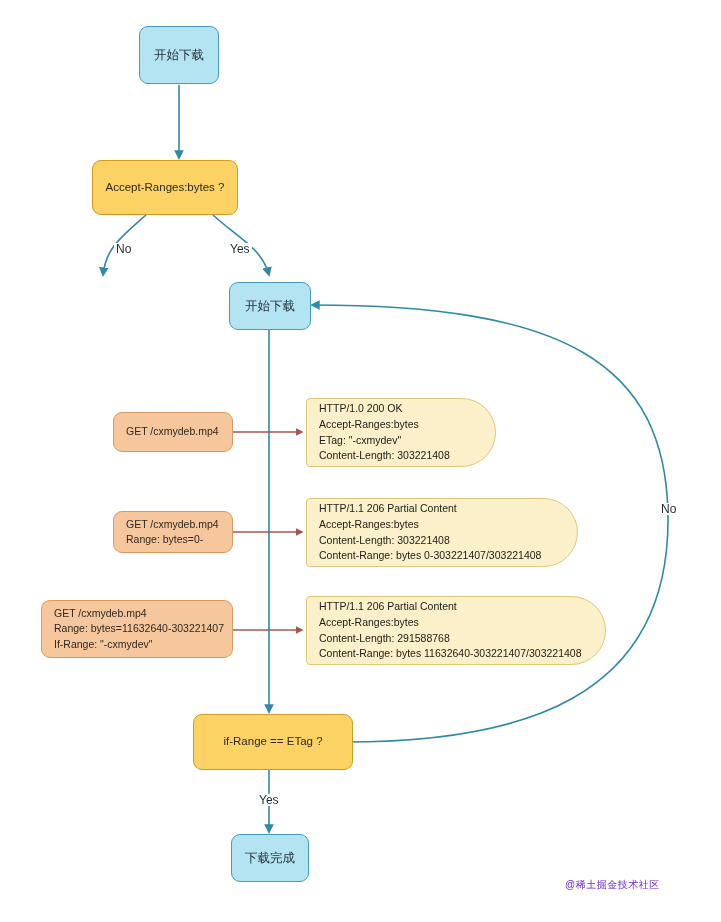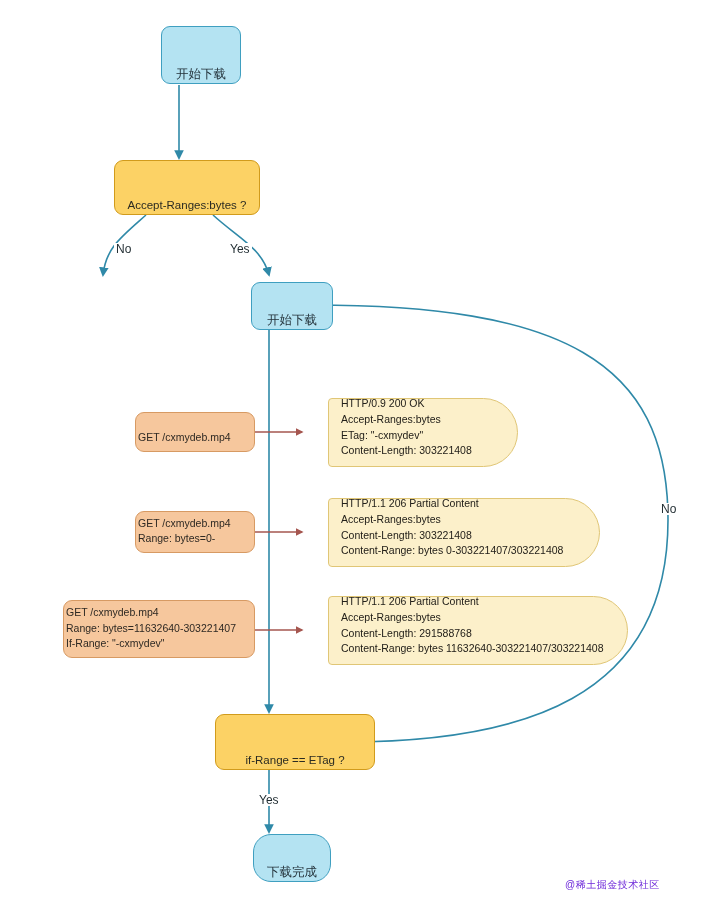--- a/index.html
+++ b/index.html
@@ -22,25 +22,24 @@
     left: 0;
     top: 0;
     width: 721px;
     height: 922px;
     pointer-events: none;
   }
   .node {
     position: absolute;
     box-sizing: border-box;
     display: flex;
-    align-items: flex-end;
+    align-items: center;
     justify-content: center;
     text-align: center;
     line-height: 1.35;
-    margin-left: 22px;
   }
   
   .n-blue {
     background: #b4e3f2;
     border: 1.3px solid #3f9fc0;
     border-radius: 9px;
     color: #23323a;
     font-size: 12.5px;
   }
   
@@ -53,21 +52,21 @@
   }
   
   .n-peach {
     background: #f6c79d;
     border: 1.2px solid #d79a63;
     border-radius: 9px;
     color: #2e2923;
     font-size: 10.5px;
     justify-content: flex-start;
     text-align: left;
-    padding: 6px 2px;
+    padding: 6px 12px;
     line-height: 1.45;
   }
   
   .n-cream {
     background: #fcf0ca;
     border: 1.2px solid #e0c676;
     border-top-left-radius: 4px;
     border-bottom-left-radius: 4px;
     color: #23201a;
     font-size: 10.5px;
@@ -141,21 +140,21 @@
 
 
   <div class="node n-blue" style="left:229px; top:282px; width:82px; height:48px;">
     <span>开始下载</span>
   </div>
 
   <div class="node n-peach" style="left:113px; top:412px; width:120px; height:40px;">
     <span class="nlines">GET /cxmydeb.mp4</span>
   </div>
   <div class="node n-cream" style="left:306px; top:398px; width:190px; height:69px; border-top-right-radius:35px; border-bottom-right-radius:35px;">
-    <span class="nlines">HTTP/0.9 200 OK
+    <span class="nlines">HTTP/1.0 200 OK
 Accept-Ranges:bytes
 ETag: "-cxmydev"
 Content-Length: 303221408</span>
   </div>
 
   <div class="node n-peach" style="left:113px; top:511px; width:120px; height:42px;">
     <span class="nlines">GET /cxmydeb.mp4
 Range: bytes=0-</span>
   </div>
   <div class="node n-cream" style="left:306px; top:498px; width:272px; height:69px; border-top-right-radius:35px; border-bottom-right-radius:35px;">
@@ -174,21 +173,21 @@
     <span class="nlines">HTTP/1.1 206 Partial Content
 Accept-Ranges:bytes
 Content-Length: 291588768
 Content-Range: bytes 11632640-303221407/303221408</span>
   </div>
 
   <div class="node n-gold" style="left:193px; top:714px; width:160px; height:56px;">
     <span>if-Range == ETag ?</span>
   </div>
 
-  <div class="node n-blue" style="left:231px; top:834px; width:78px; height:48px;border-radius:18px;">
+  <div class="node n-blue" style="left:231px; top:834px; width:78px; height:48px;">
     <span>下载完成</span>
   </div>
 
   <div class="edge-label" style="left:114px; top:243px;">No</div>
 
   <div class="edge-label" style="left:228px; top:243px;">Yes</div>
 
   <div class="edge-label" style="left:659px; top:503px;">No</div>
 
   <div class="edge-label" style="left:257px; top:794px;">Yes</div>

